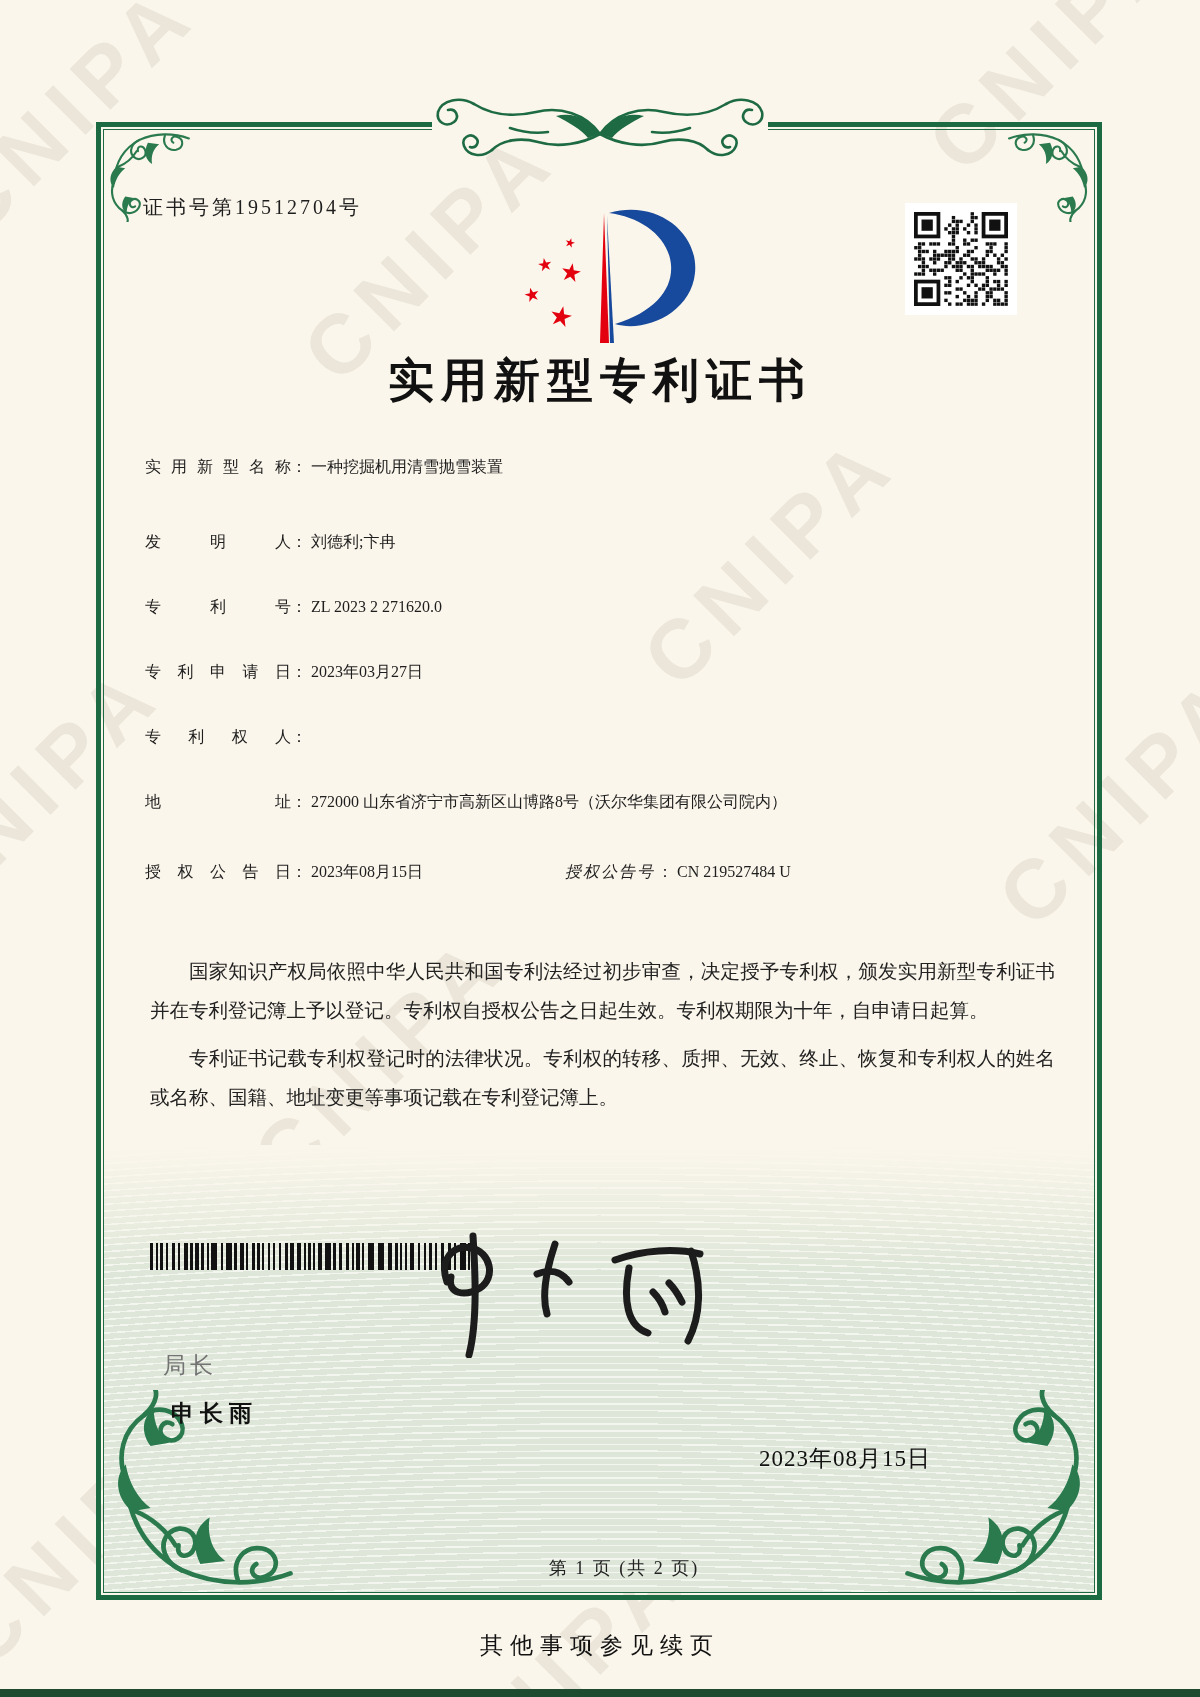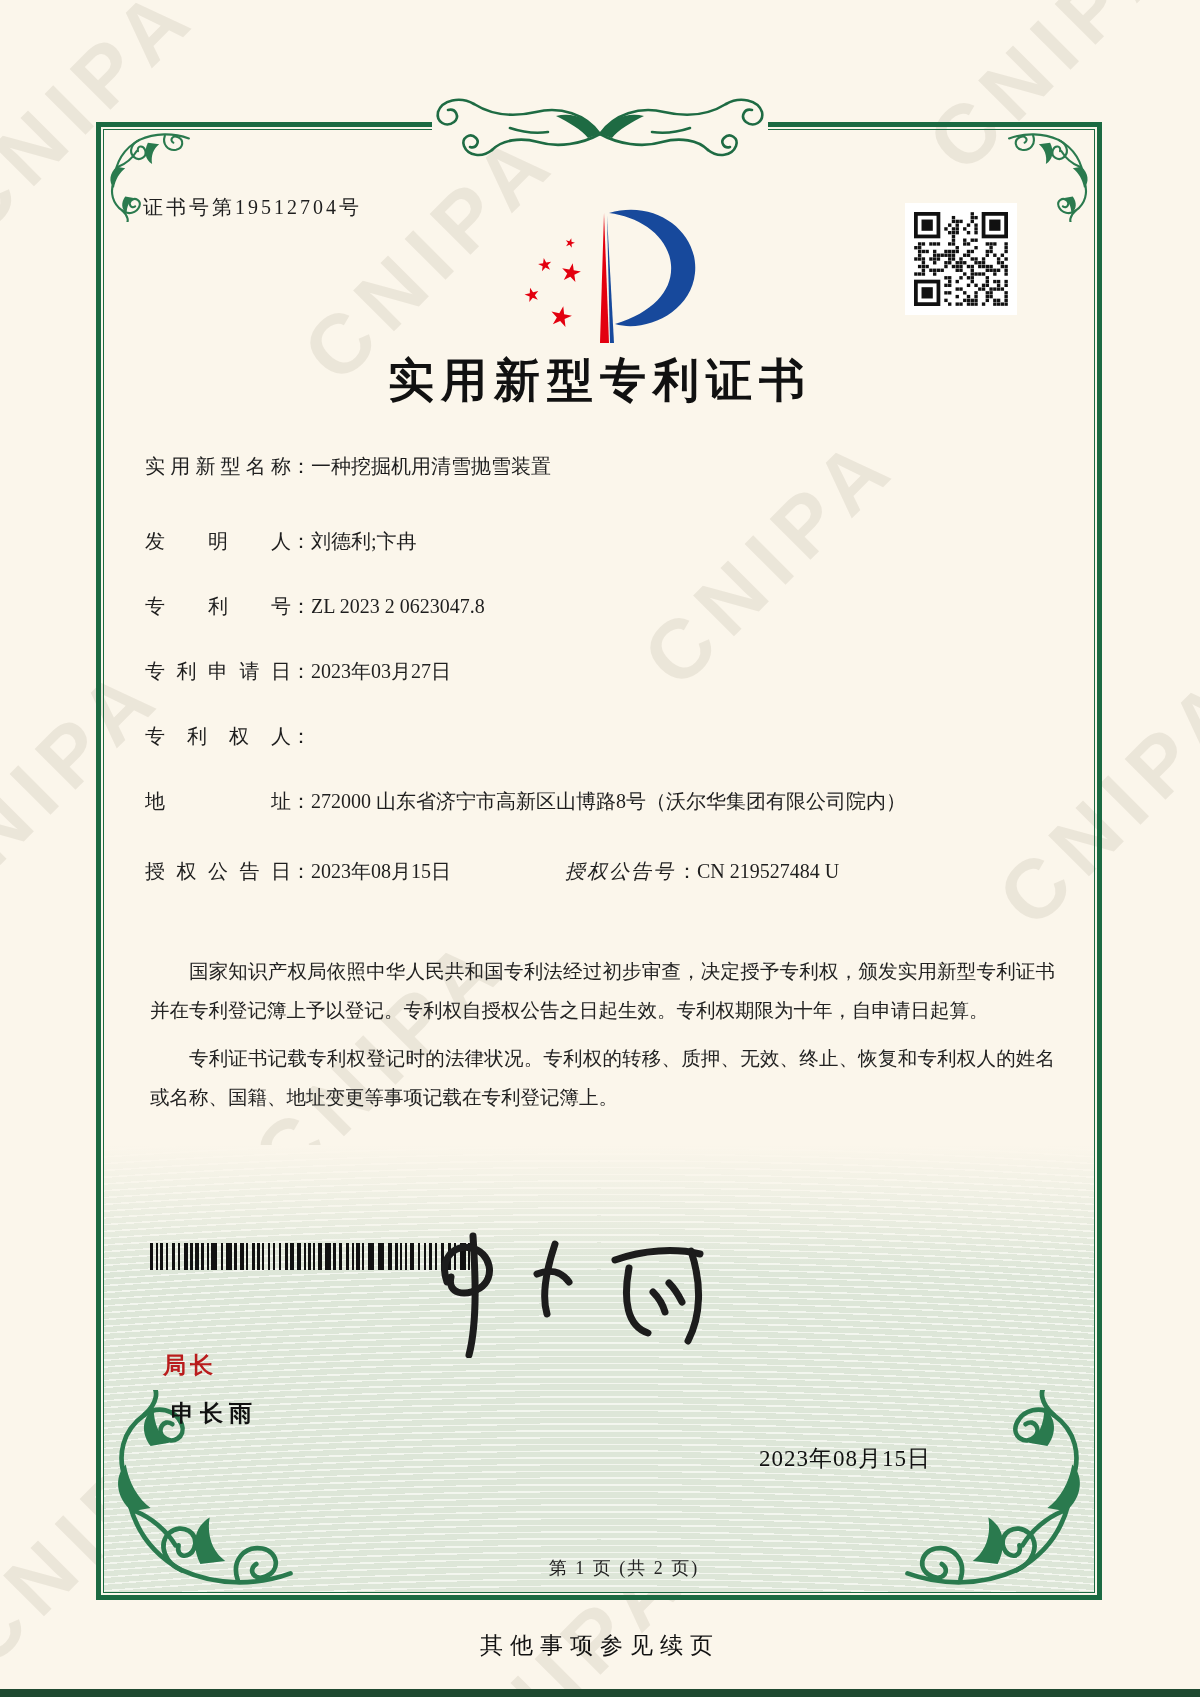--- a/index.html
+++ b/index.html
@@ -65,21 +65,21 @@
   .title {
     position:absolute; left:0; top:350px; width:100%;
     text-align:center; font-size:46px; font-weight:700;
     letter-spacing:7px; color:#111;
   }
 
   
   .row {
     position:absolute; left:145px; width:915px;
     display:flex; align-items:flex-start;
-    font-size:20px; line-height:33px;
+    font-size:16px; line-height:33px;
   }
   .lab {
     flex:0 0 146px; width:146px;
     text-align:justify; text-align-last:justify; text-justify:inter-character;
   }
   .colon { flex:0 0 20px; }
   .val { flex:1; }
   .grant-group2 { position:absolute; left:420px; top:0; display:flex; }
   .grant-group2 .lab2 { letter-spacing:2px;font-style:italic; }
   .grant-group2 .colon { margin-left:2px; }
@@ -91,22 +91,22 @@
   .paras p {
     font-size:19.5px; line-height:39px; text-indent:2em;
     text-align:justify; color:#222;
   }
   .paras p + p { margin-top:9px; }
 
   
   .barcode { position:absolute; left:150px; top:1243px; width:332px; height:27px; }
   .director-title {
     position:absolute; left:163px; top:1350px;
-    font-family:"Liberation Sans", sans-serif; font-weight:700;
-    font-size:23px; letter-spacing:4px; color:#b91c1c;
+    font-family:"Liberation Sans", sans-serif; font-weight:400;
+    font-size:23px; letter-spacing:4px; color:#737373;
   }
   .director-name {
     position:absolute; left:171px; top:1398px;
     font-family:"Liberation Sans", sans-serif; font-weight:700;
     font-size:23px; letter-spacing:6px; color:#111;
   }
   .signature { position:absolute; left:395px; top:1208px; width:340px; height:150px; }
   .issue-date {
     position:absolute; left:695px; top:1443px; width:300px;
     text-align:center; font-size:23px; letter-spacing:1px; color:#111;
@@ -436,21 +436,21 @@
     <span class="val">一种挖掘机用清雪抛雪装置</span>
   </div>
   <div class="row" style="top:525px">
     <span class="lab">发明人</span>
     <span class="colon">：</span>
     <span class="val">刘德利;卞冉</span>
   </div>
   <div class="row" style="top:590px">
     <span class="lab">专利号</span>
     <span class="colon">：</span>
-    <span class="val">ZL 2023 2 0623047.8</span>
+    <span class="val">ZL 2023 2 271620.0</span>
   </div>
   <div class="row" style="top:655px">
     <span class="lab">专利申请日</span>
     <span class="colon">：</span>
     <span class="val">2023年03月27日</span>
   </div>
   <div class="row" style="top:720px">
     <span class="lab">专利权人</span>
     <span class="colon">：</span>
   </div>

